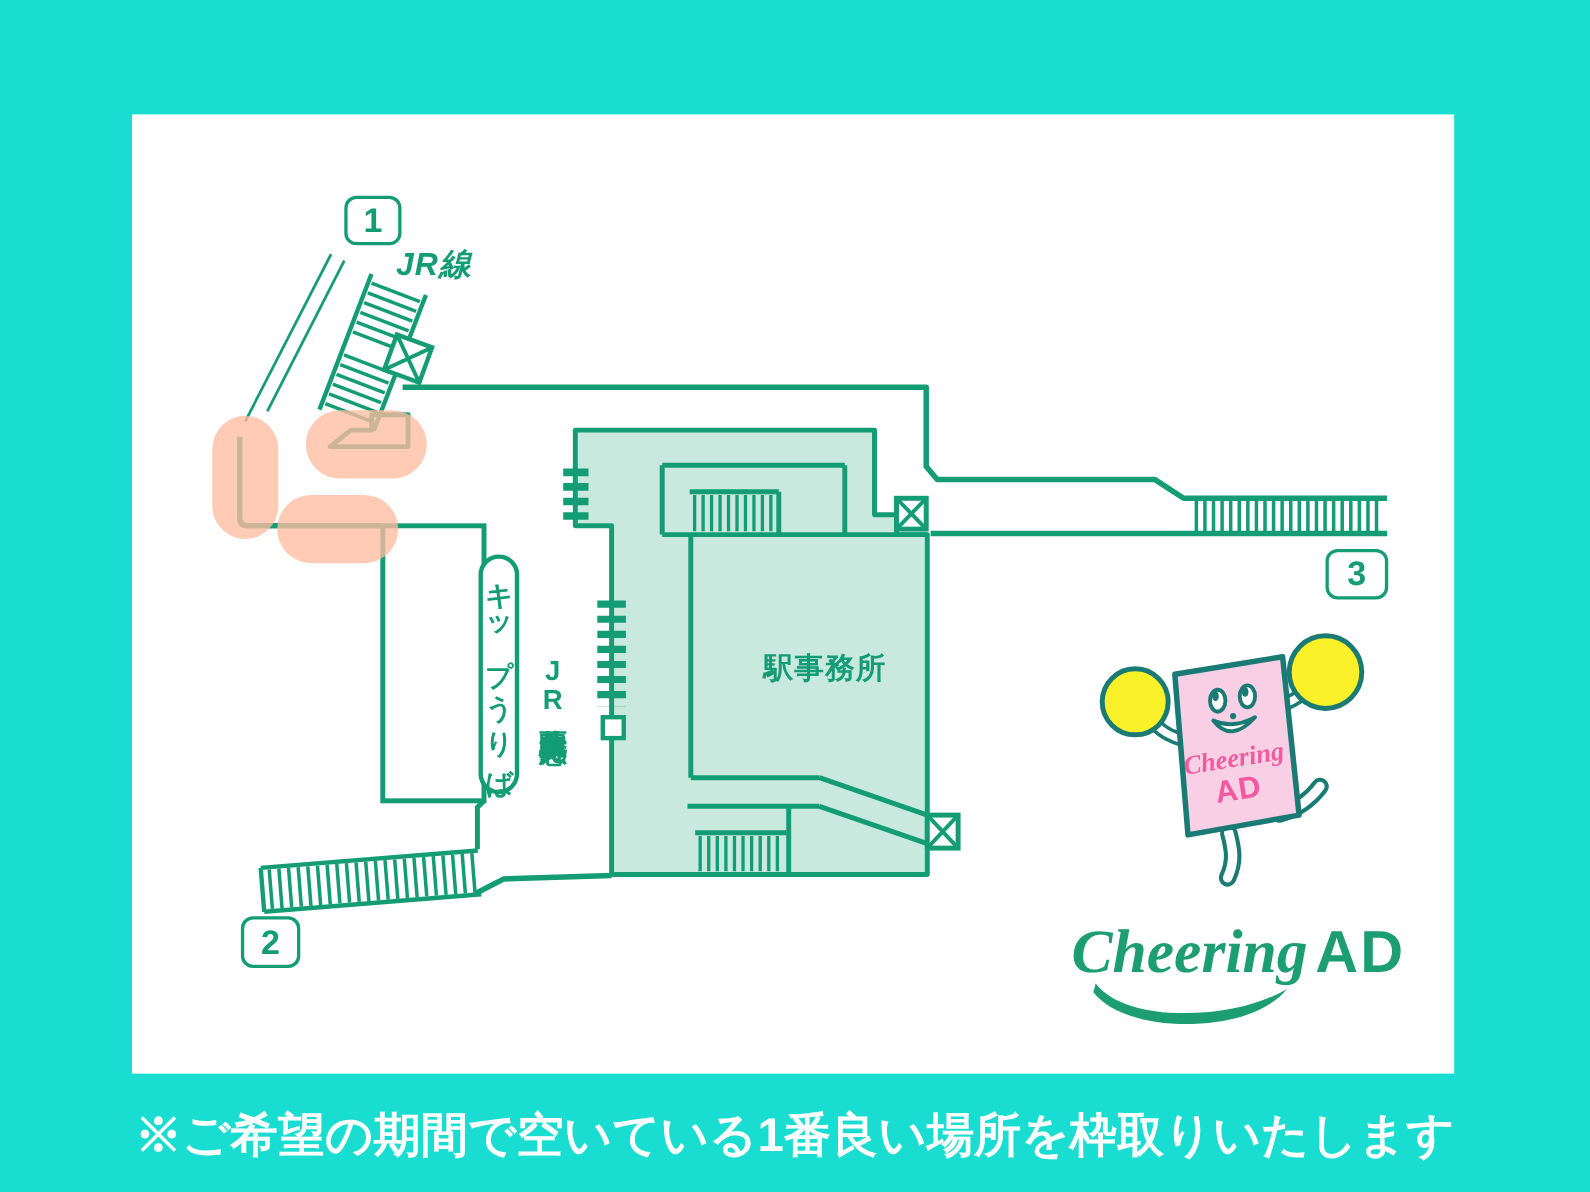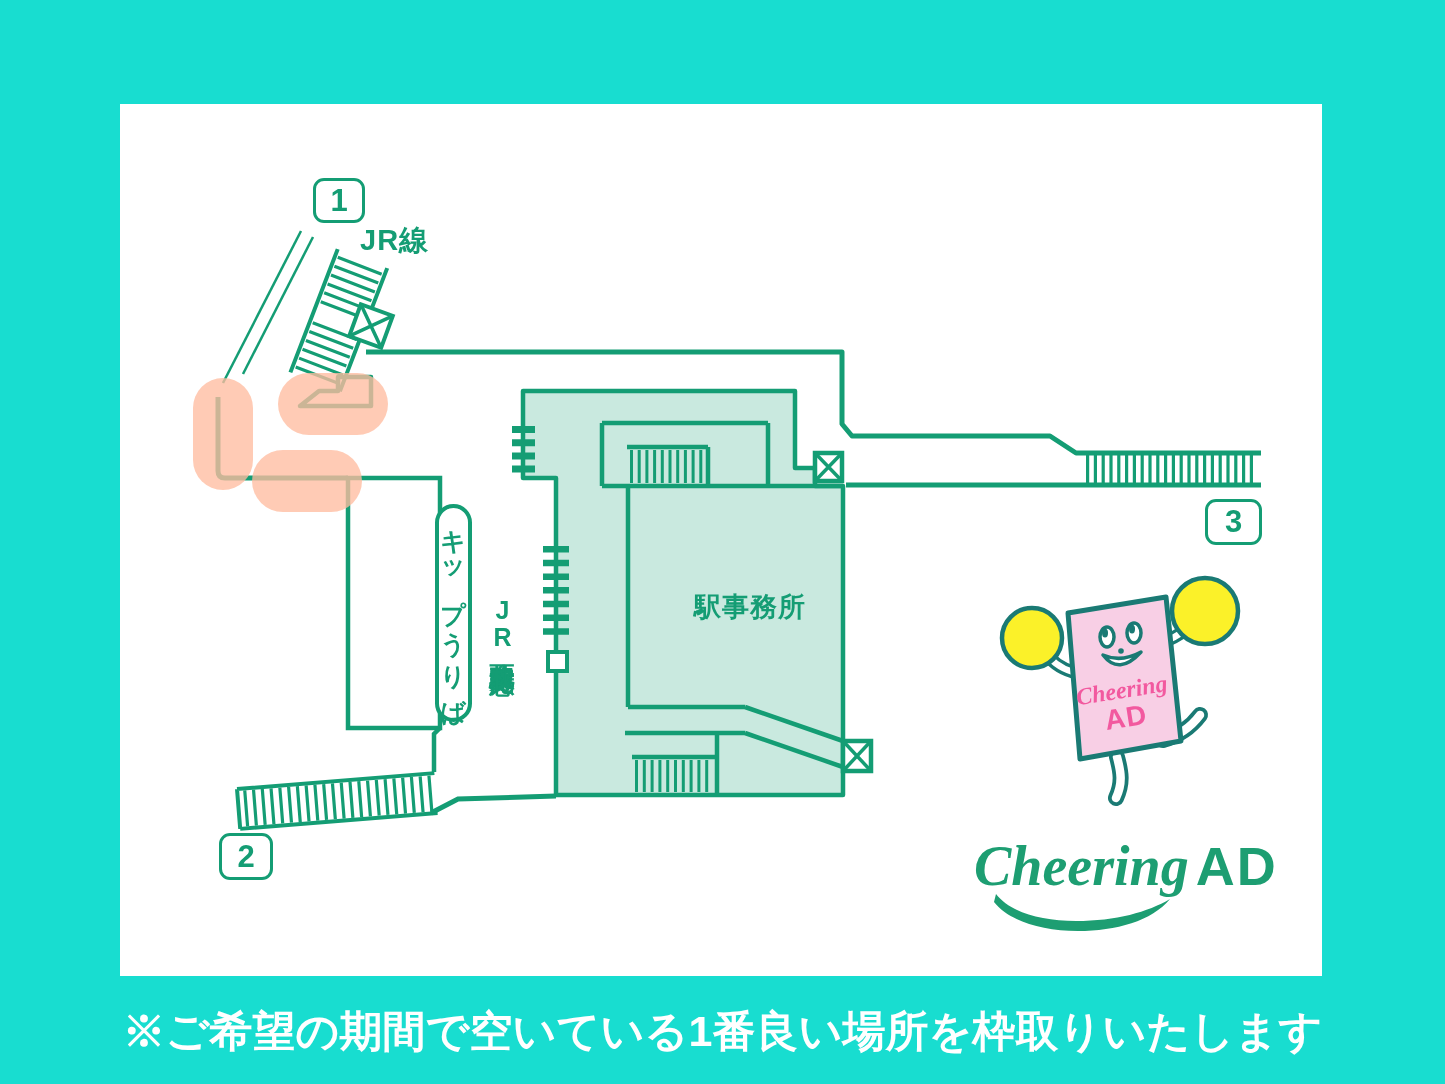--- a/index.html
+++ b/index.html
@@ -5,21 +5,21 @@
   html,body{margin:0;padding:0;background:#18ddd0;}
   .stage{position:relative;width:1445px;height:1084px;background:#18ddd0;overflow:hidden;
          font-family:"Liberation Sans",sans-serif;}
   .map-panel{position:absolute;left:120px;top:104px;width:1202px;height:872px;background:#ffffff;}
   svg.art{position:absolute;left:0;top:0;width:1445px;height:1084px;}
   .lbl{position:absolute;color:#149d74;font-weight:bold;}
   .marker{position:absolute;box-sizing:border-box;border:3.5px solid #149d74;border-radius:11px;
           background:#fff;color:#149d74;font-weight:bold;font-size:31px;
           display:flex;align-items:center;justify-content:center;}
   .vtext{writing-mode:vertical-rl;text-orientation:upright;display:flex;align-items:center;justify-content:center;}
-  .jr-line{left:360px;top:221px;width:90px;font-size:29px;letter-spacing:1px;}
+  .jr-line{left:360px;top:221px;width:90px;font-size:29px;letter-spacing:1px;font-style:italic;}
   .ticket-counter{left:438px;top:508px;height:212px;width:32px;font-size:25px;letter-spacing:5px;}
   .gate-label{left:486px;top:500px;height:245px;width:34px;font-size:25px;letter-spacing:-1px;}
   .station-office{left:658px;top:589px;width:148px;text-align:right;font-size:27px;letter-spacing:1px;}
   .card-text{position:absolute;left:1062px;top:678px;width:124px;text-align:center;color:#f2599f;
              transform:rotate(-9deg);line-height:1.05;}
   .card-text .script{font-family:"Liberation Serif",serif;font-style:italic;font-weight:bold;font-size:24px;}
   .card-text .ad{font-weight:bold;font-size:28px;letter-spacing:1px;}
   .logo{position:absolute;left:974px;top:834px;width:300px;display:flex;align-items:baseline;gap:7px;color:#1d9e72;}
   .logo .script{font-family:"Liberation Serif",serif;font-style:italic;font-weight:bold;font-size:56px;}
   .logo .suffix{font-weight:bold;font-size:54px;letter-spacing:2px;}

